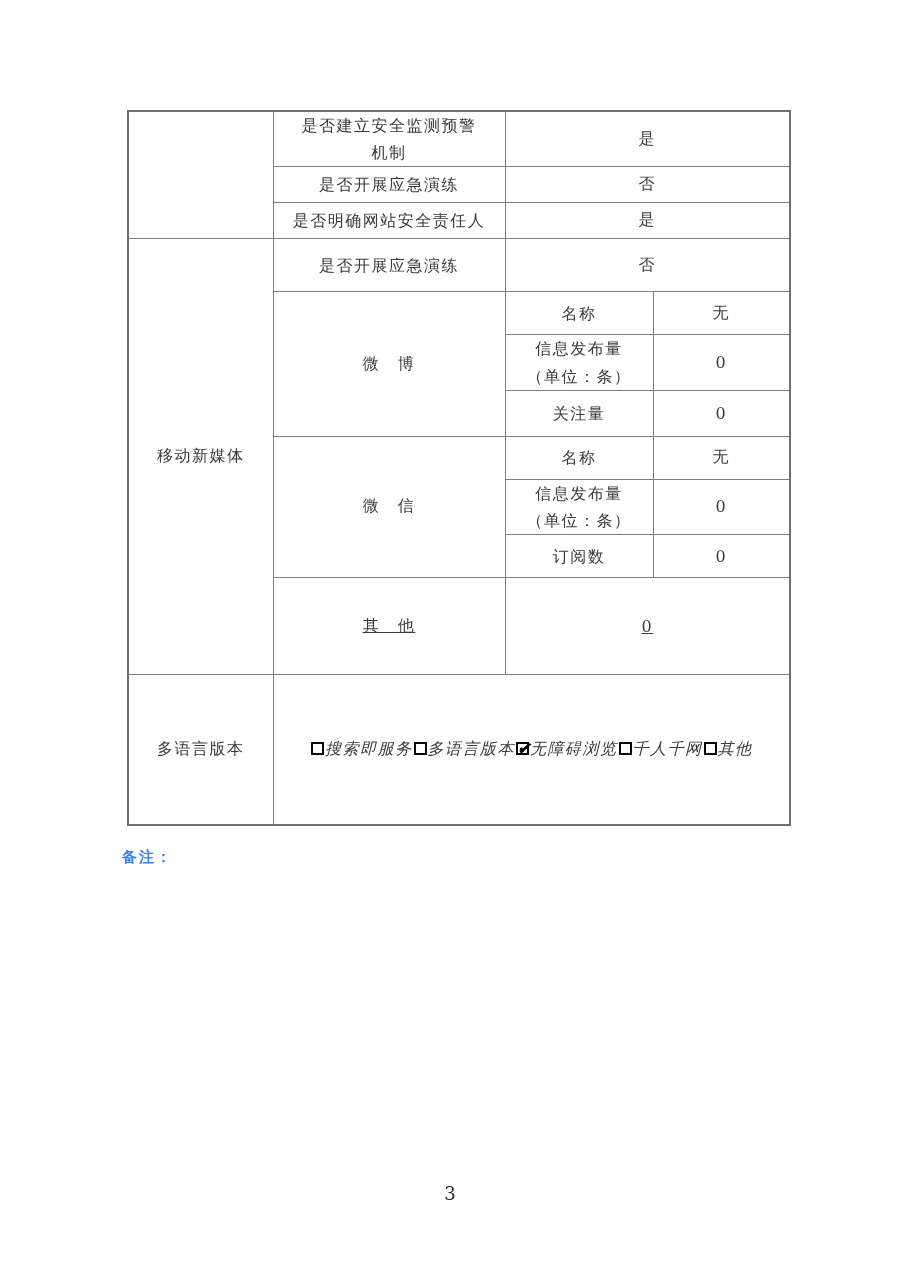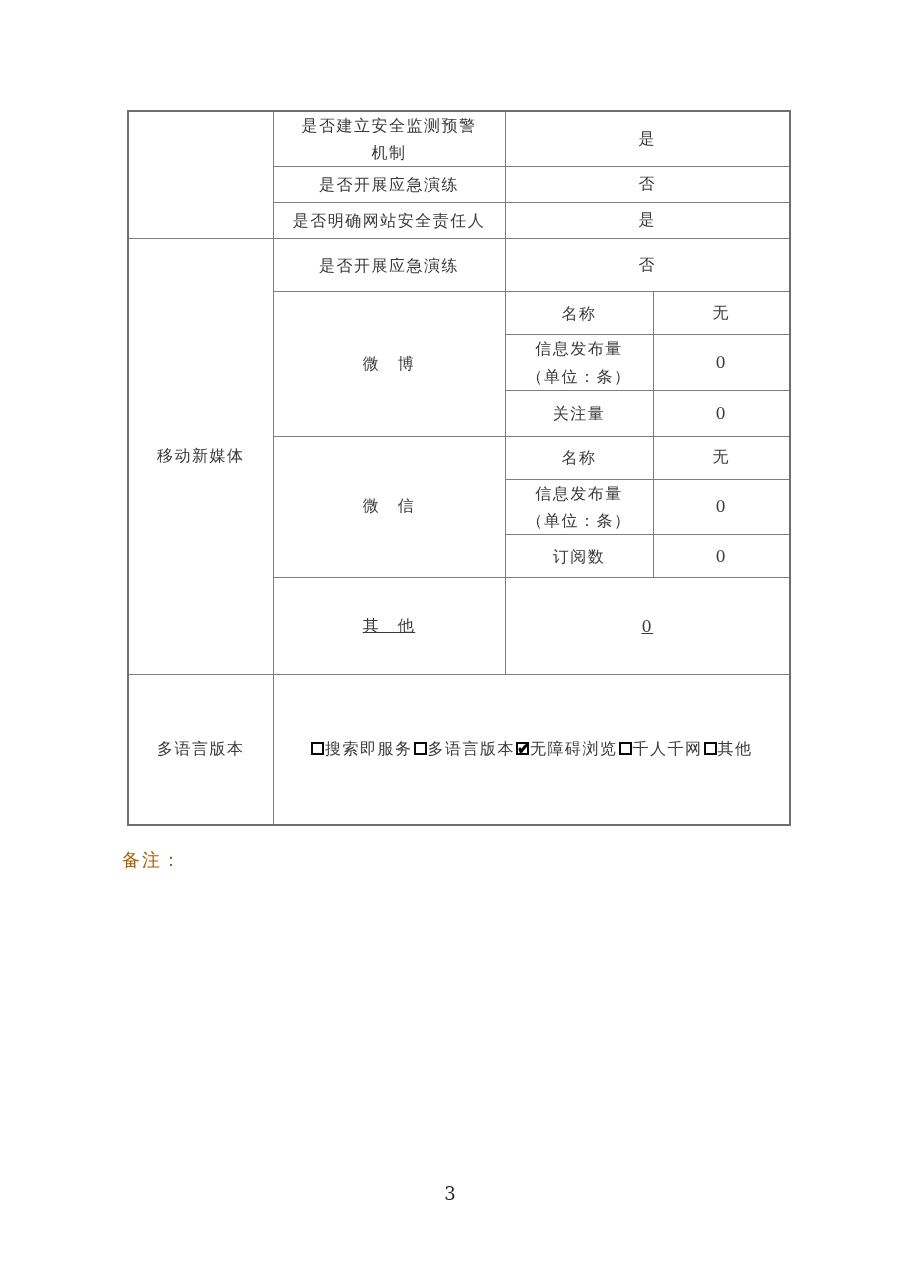--- a/index.html
+++ b/index.html
@@ -22,37 +22,37 @@
     font-size:16px; letter-spacing:1.5px; color:#3a3a3a;
     overflow:hidden;
   }
   .lbl { white-space:pre-line; line-height:1.7; }
 
   tr.r1{height:53px;} tr.r2{height:36px;font-family:Liberation Serif, serif;} tr.r3{height:36px;margin-left:21px;}
   tr.r4{height:53px;} tr.r5{height:43px;} tr.r6{height:53px;}
   tr.r7{height:46px;} tr.r8{height:43px;} tr.r9{height:52px;}
   tr.r10{height:43px;} tr.r11{height:97px;text-decoration:underline;} tr.r12{height:150px;}
 
-  .cbline { letter-spacing:1px; font-size:16px; color:#2f2f2f; }
+  .cbline { letter-spacing:1px; font-size:16px; color:#2f2f2f;font-style:italic; }
   .cb {
     display:inline-block; width:13px; height:13px;
     border:2px solid #0a0a0a; background:#fff;
     position:relative; vertical-align:-1px; margin:0 1px;
   }
   .cb[data-checked="true"]::after {
     content:"\2714";
     position:absolute; left:-1px; top:-5px;
     font-size:16px; font-weight:bold; color:#000;
     letter-spacing:0;
   }
   .cb-item { white-space:nowrap; }
 
   .notes {
     position:absolute; left:122px; top:848px;
-    font-size:18px; font-weight:normal; color:#a16207;
+    font-size:15px; font-weight:bold; color:#3b82f6;
     letter-spacing:2px;
   }
   .pageno {
     position:absolute; left:0; top:1183px; width:900px;
     text-align:center; font-size:18px; color:#222;
     letter-spacing:0;
   }
 </style>
 </head>
 <body>

